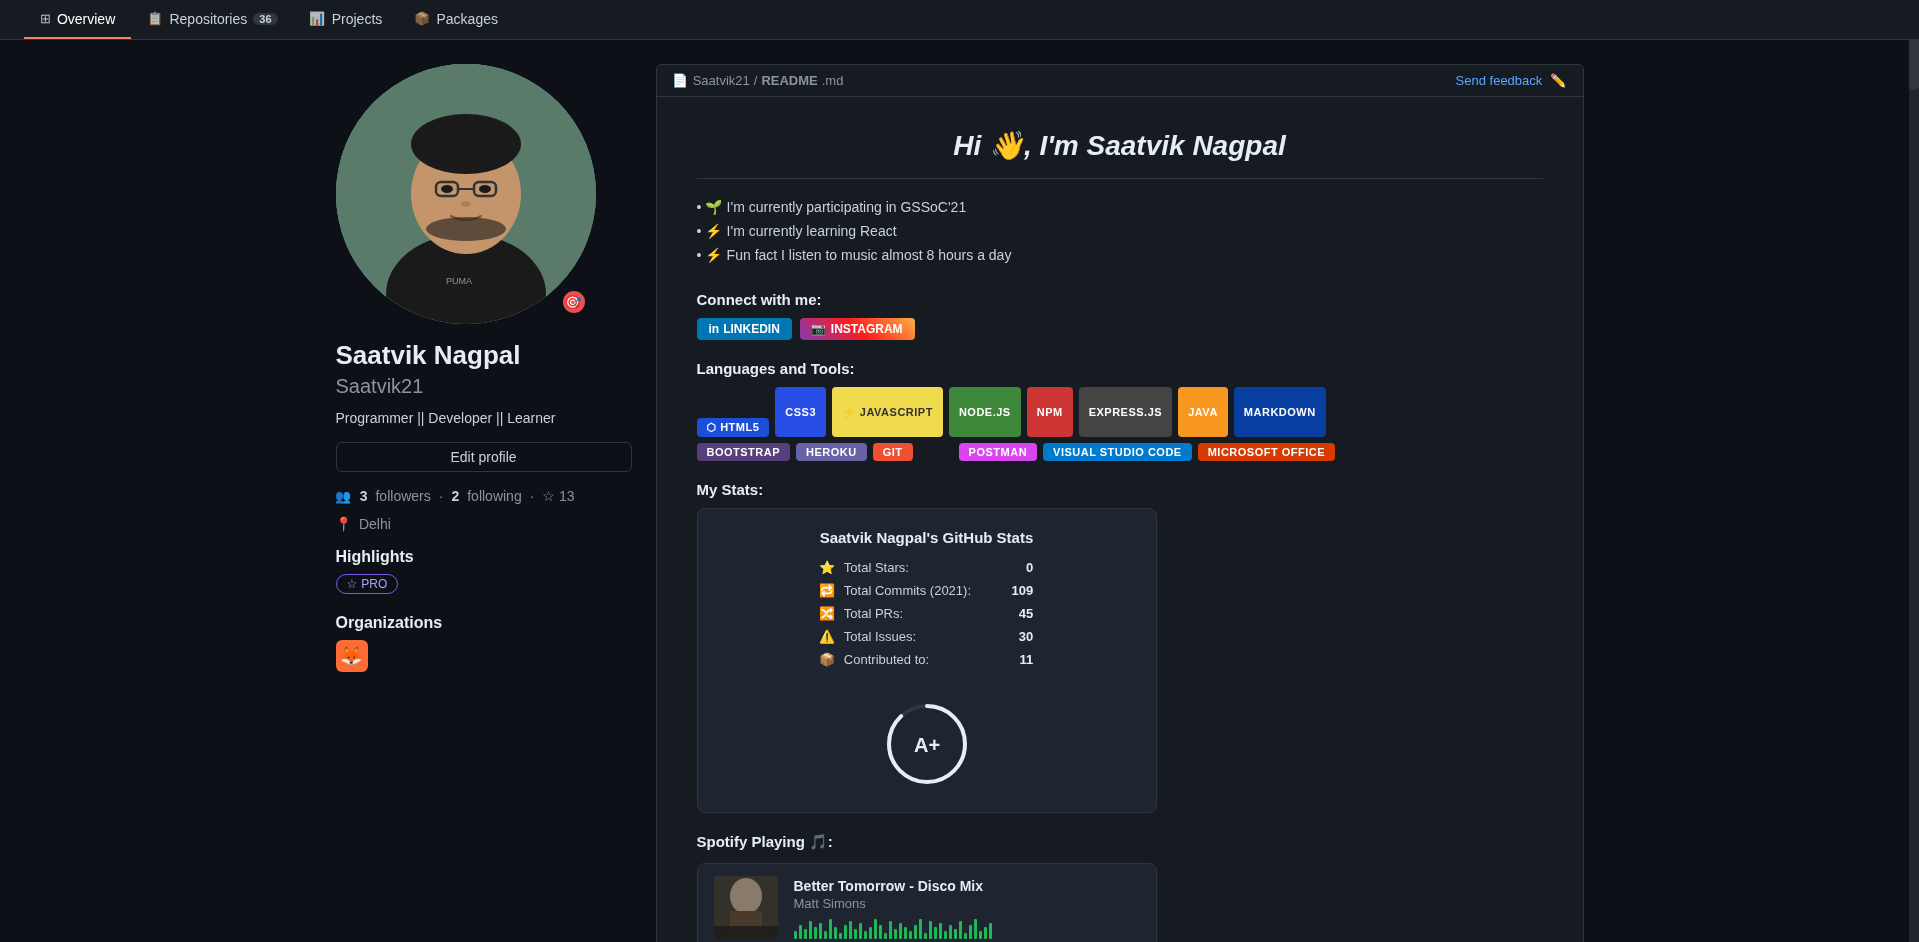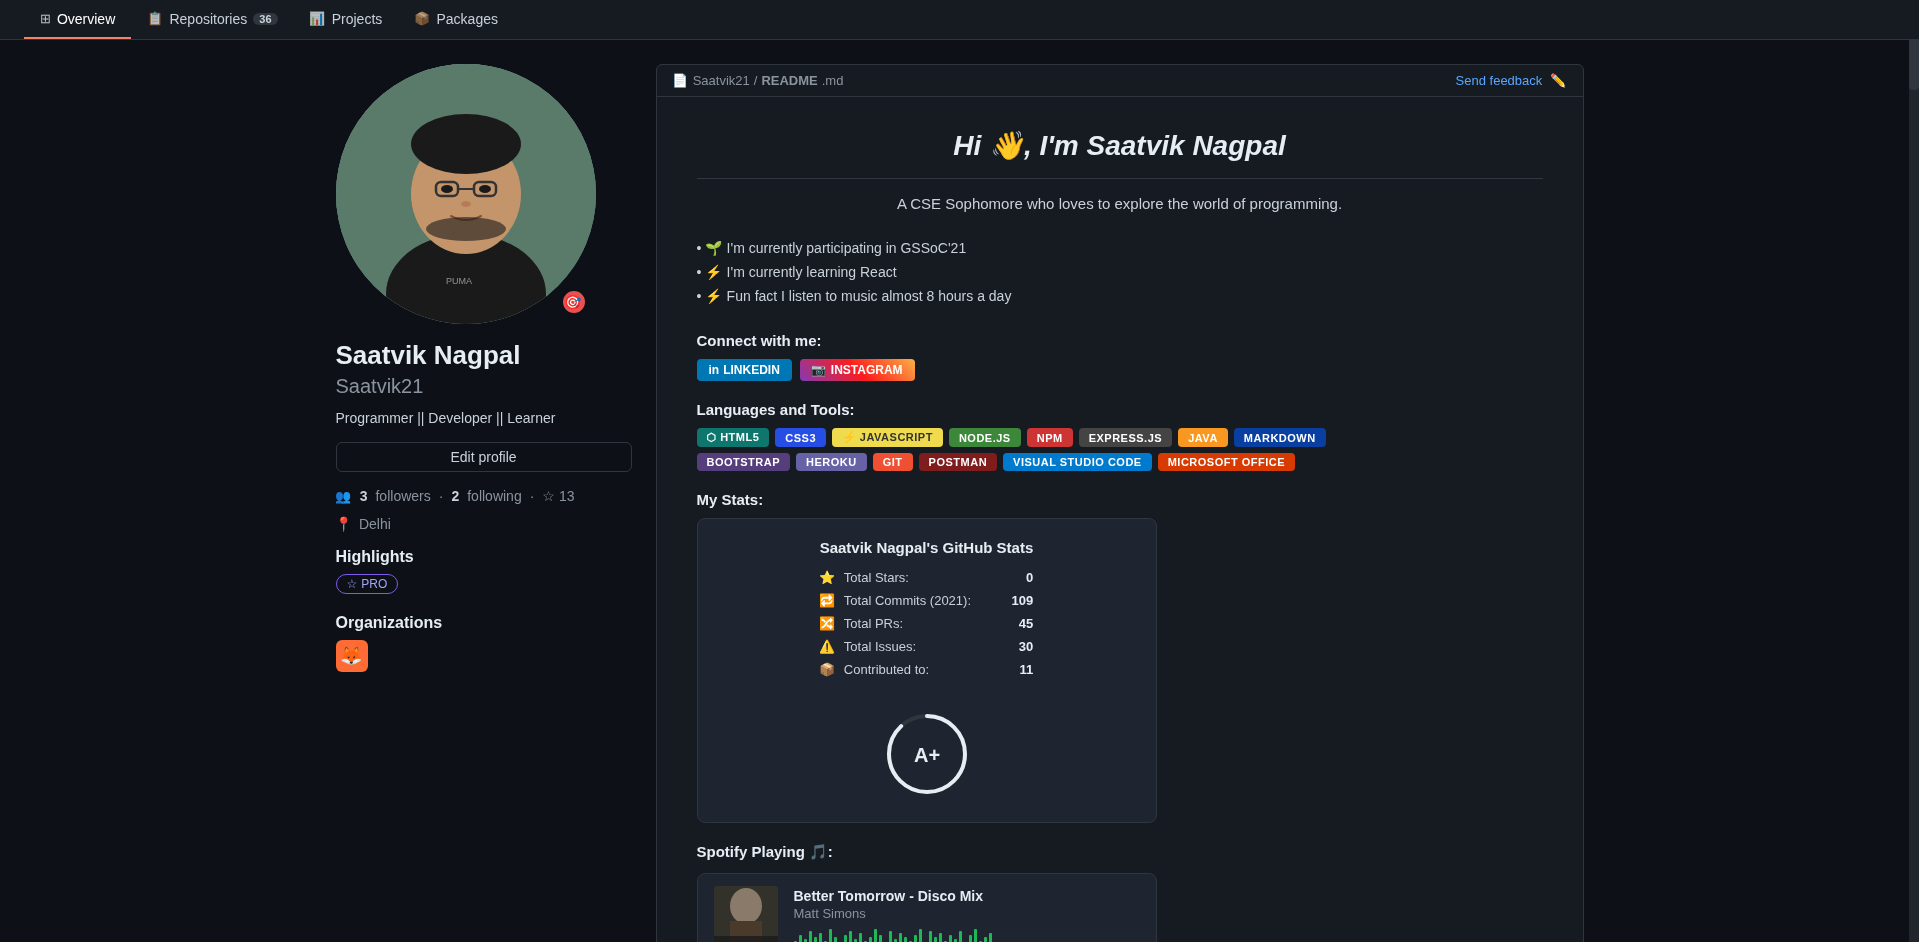--- a/index.html
+++ b/index.html
@@ -365,32 +365,32 @@
       gap: 4px;
       padding: 3px 10px;
       border-radius: 4px;
       font-size: 11px;
       font-weight: 700;
       color: white;
       letter-spacing: 0.5px;
       cursor: pointer;
     }
 
-    .badge-html5 { background: #0f766e; }
+    .badge-html5 { background: #1d4ed8; margin-top: 31px; }
     .badge-css3 { background: #264de4; }
     .badge-javascript { background: #f0db4f; color: #323330; }
     .badge-nodejs { background: #3c873a; }
     .badge-npm { background: #cc3534; }
     .badge-express { background: #444; color: #fff; }
     .badge-java { background: #f89820; }
     .badge-markdown { background: #083fa1; }
     .badge-bootstrap { background: #563d7c; }
     .badge-heroku { background: #6762a6; }
     .badge-git { background: #f05032; }
-    .badge-postman { background: #7f1d1d; }
+    .badge-postman { background: #d946ef; margin-left: 40px; }
     .badge-vscode { background: #007acc; }
     .badge-msoffice { background: #d83b01; }
 
     .stats-section {
       margin-bottom: 20px;
     }
 
     .stats-title {
       font-size: 15px;
       font-weight: 600;
@@ -650,21 +650,20 @@
           <span>✏️</span>
         </div>
       </div>
 
       <div class="readme-content">
 
         <h2 class="readme-title">Hi 👋, I'm Saatvik Nagpal</h2>
 
         <hr class="readme-divider">
 
-        <p class="readme-subtitle">A CSE Sophomore who loves to explore the world of programming.</p>
 
         <ul class="readme-bullets">
           <li>🌱 I'm currently participating in GSSoC'21</li>
           <li>⚡ I'm currently learning React</li>
           <li>⚡ Fun fact I listen to music almost 8 hours a day</li>
         </ul>
 
         <div class="connect-section">
           <p class="connect-title">Connect with me:</p>
           <div class="connect-badges">

